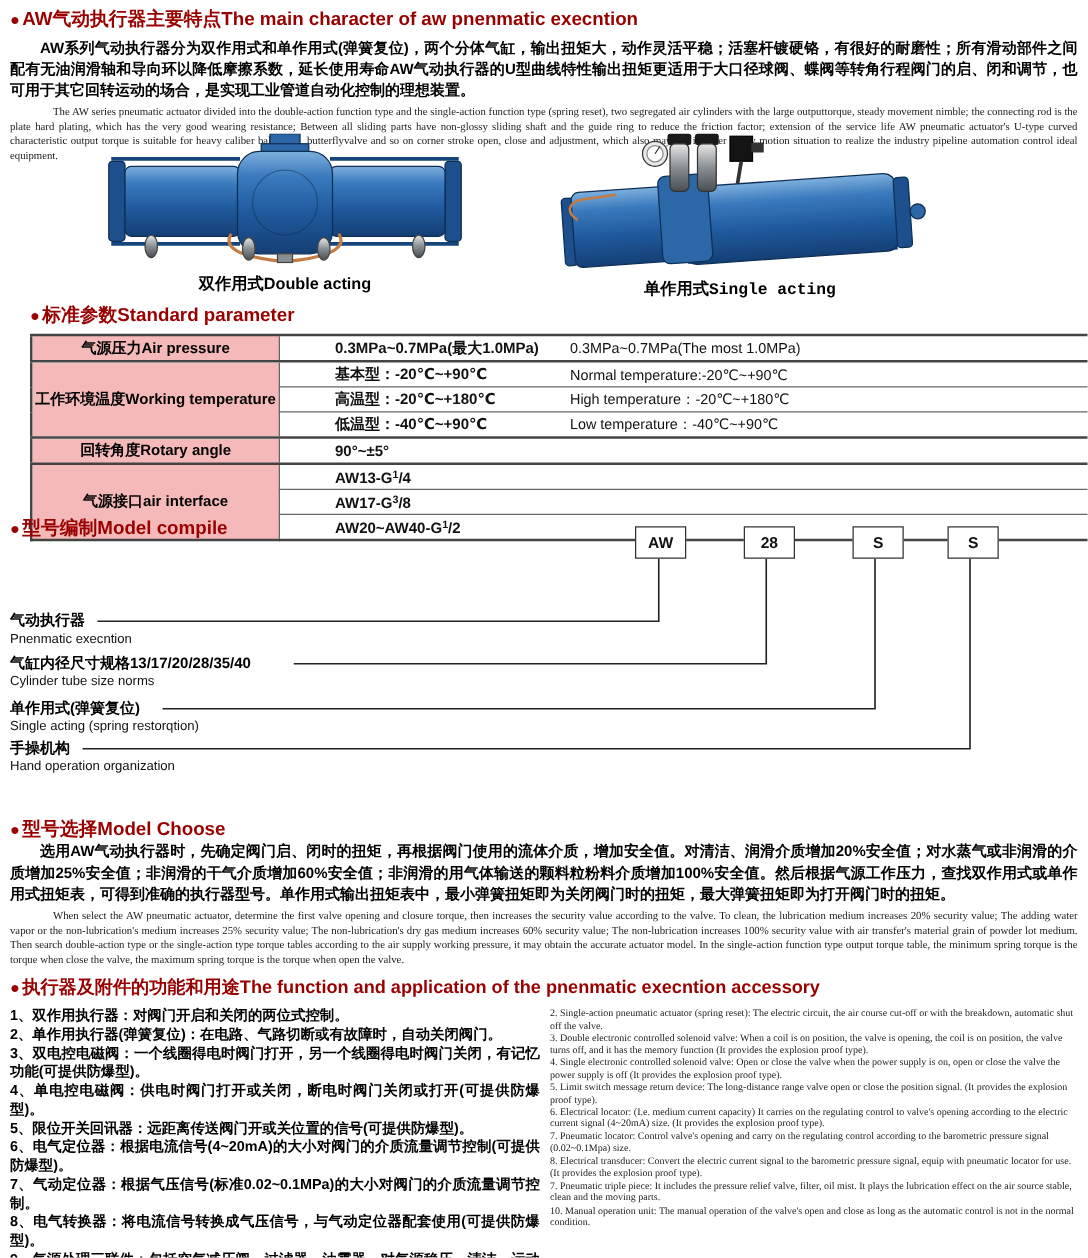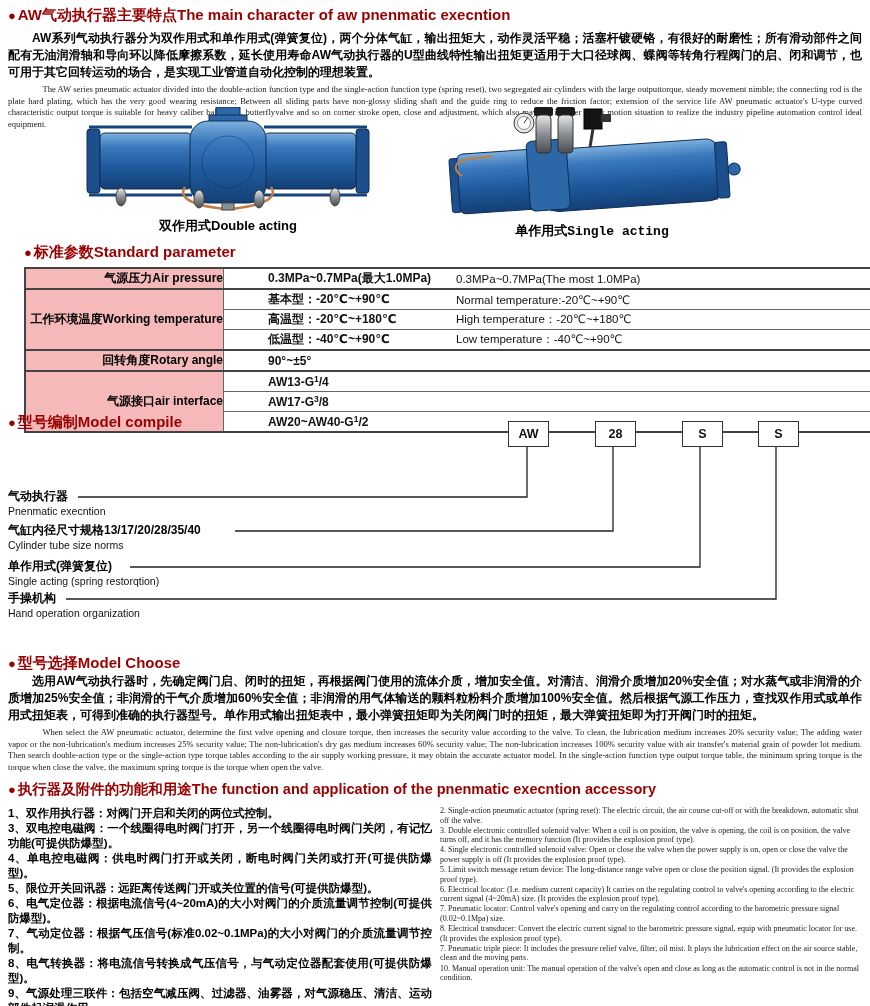--- a/index.html
+++ b/index.html
@@ -32,21 +32,21 @@
     border-collapse:collapse;margin:5px 0 0 8px;width:854px;
     table-layout:fixed;
   }
   #param-table td{
     border:1px solid #666;height:19px;padding:0;vertical-align:middle;
     overflow:hidden;
   }
   #param-table tr.grp td{border-top:2px solid #444;}
   #param-table{border:2px solid #444;}
   td.lbl{
-    width:197px;background:#f5b9b9;text-align:right;
+    width:197px;background:#f5b9b9;text-align:center;
     font-size:12px;font-weight:bold;color:#000;
   }
   td.val{background:#fff;}
   .valwrap{display:flex;align-items:center;height:100%;}
   .cnval{margin-left:44px;width:188px;font-size:12px;font-weight:600;white-space:nowrap;}
   .enval{flex:1;font-size:11.5px;font-weight:500;white-space:nowrap;}
   .sup{font-size:8.5px;position:relative;top:-4px;}
   
   #sec-compile{height:220px;}
   .mc-box{
@@ -264,20 +264,21 @@
   <div class="sec-title"><span class="bullet">●</span><span>型号选择Model Choose</span></div>
   <div class="cn-para" style="margin-top:0;">选用AW气动执行器时，先确定阀门启、闭时的扭矩，再根据阀门使用的流体介质，增加安全值。对清洁、润滑介质增加20%安全值；对水蒸气或非润滑的介质增加25%安全值；非润滑的干气介质增加60%安全值；非润滑的用气体输送的颗料粒粉料介质增加100%安全值。然后根据气源工作压力，查找双作用式或单作用式扭矩表，可得到准确的执行器型号。单作用式输出扭矩表中，最小弹簧扭矩即为关闭阀门时的扭矩，最大弹簧扭矩即为打开阀门时的扭矩。</div>
   <div class="en-para" style="height:46px;">When select the AW pneumatic actuator, determine the first valve opening and closure torque, then increases the security value according to the valve. To clean, the lubrication medium increases 20% security value; The adding water vapor or the non-lubrication's medium increases 25% security value; The non-lubrication's dry gas medium increases 60% security value; The non-lubrication increases 100% security value with air transfer's material grain of powder lot medium. Then search double-action type or the single-action type torque tables according to the air supply working pressure, it may obtain the accurate actuator model. In the single-action function type output torque table, the minimum spring torque is the torque when close the valve, the maximum spring torque is the torque when open the valve.</div>
 </div>
 
 <div class="section" id="sec-functions" style="top:780px;">
   <div class="sec-title" style="font-size:14.5px;"><span class="bullet">●</span><span>执行器及附件的功能和用途The function and application of the pnenmatic execntion accessory</span></div>
   <div id="func-cols">
     <div id="func-cn">
       <p>1、双作用执行器：对阀门开启和关闭的两位式控制。</p>
+      <p>2、单作用执行器(弹簧复位)：在电路、气路切断或有故障时，自动关闭阀门。</p>
       <p>3、双电控电磁阀：一个线圈得电时阀门打开，另一个线圈得电时阀门关闭，有记忆功能(可提供防爆型)。</p>
       <p>4、单电控电磁阀：供电时阀门打开或关闭，断电时阀门关闭或打开(可提供防爆型)。</p>
       <p>5、限位开关回讯器：远距离传送阀门开或关位置的信号(可提供防爆型)。</p>
       <p>6、电气定位器：根据电流信号(4~20mA)的大小对阀门的介质流量调节控制(可提供防爆型)。</p>
       <p>7、气动定位器：根据气压信号(标准0.02~0.1MPa)的大小对阀门的介质流量调节控制。</p>
       <p>8、电气转换器：将电流信号转换成气压信号，与气动定位器配套使用(可提供防爆型)。</p>
       <p>9、气源处理三联件：包括空气减压阀、过滤器、油雾器，对气源稳压、清洁、运动部件起润滑作用。</p>
 
     </div>
     <div id="func-en">

